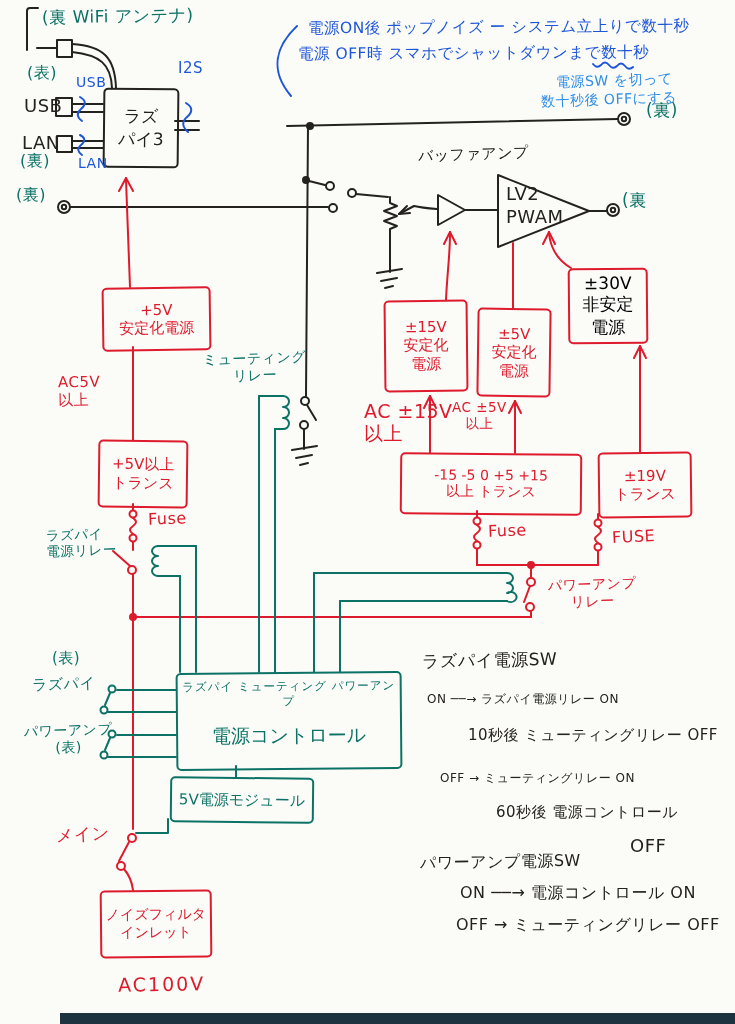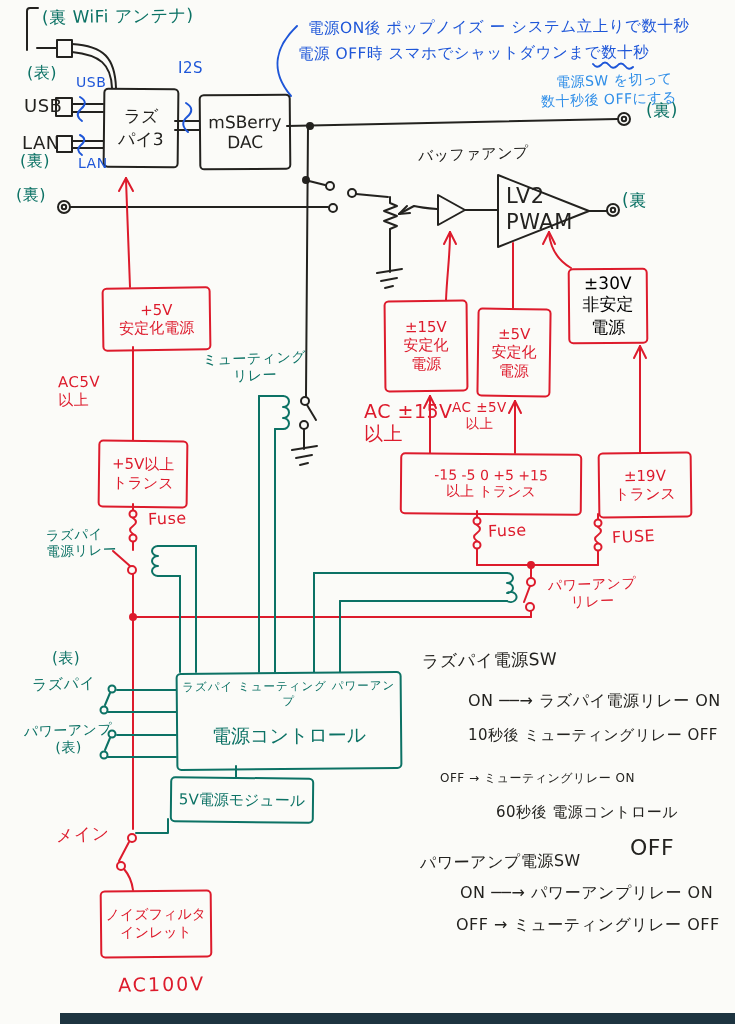--- a/index.html
+++ b/index.html
@@ -172,22 +172,20 @@
       <path d="M80,97 q9,5 1,12 q-7,6 1,12"></path>
       <path d="M80,135 q8,4 1,10 q-6,5 1,10"></path>
       <path d="M186,103 q10,6 1,14 q-8,7 1,15"></path>
       <path d="M297,26 C276,46 269,70 291,96"></path>
       <path d="M593,64 q4,5 8,1 q4,-5 8,0 q4,5 8,1 q4,-5 8,0 q4,5 8,1"></path>
     </g>
   </svg>
 
   <div class="bx ink" style="left:103px;top:88px;width:72px;height:76px;font-size:17px;color:#23221f;transform:rotate(.6deg)">ラズ
 パイ3</div>
-  <div class="bx ink" style="left:199px;top:94px;width:88px;height:72px;font-size:17px;color:#23221f;transform:rotate(-.5deg)">mSBerry
-DAC</div>
   <div class="bx red" style="left:102px;top:287px;width:105px;height:60px;font-size:15px;color:#dd1b2c;transform:rotate(-.8deg)">+5V
 安定化電源</div>
   <div class="bx red" style="left:98px;top:440px;width:86px;height:64px;font-size:15px;color:#dd1b2c;transform:rotate(.7deg)">+5V以上
 トランス</div>
   <div class="bx red" style="left:384px;top:300px;width:80px;height:88px;font-size:15px;color:#dd1b2c;transform:rotate(-.6deg)">±15V
 安定化
 電源</div>
   <div class="bx red" style="left:477px;top:308px;width:70px;height:85px;font-size:15px;color:#dd1b2c;transform:rotate(.8deg)">±5V
 安定化
 電源</div>
@@ -217,21 +215,21 @@
   <div class="lbl blue" style="left:178px;top:60px;font-size:15px">I2S</div>
 
   <div class="lbl blue" style="left:308px;top:18px;font-size:15.5px;transform:rotate(-.4deg)">電源ON後 ポップノイズ ー システム立上りで数十秒</div>
   <div class="lbl blue" style="left:298px;top:44px;font-size:15.5px;transform:rotate(-.3deg)">電源 OFF時 スマホでシャットダウンまで数十秒</div>
   <div class="lbl blue2" style="left:556px;top:72px;font-size:14px;transform:rotate(-2deg)">電源SW を切って</div>
   <div class="lbl blue2" style="left:541px;top:91px;font-size:14px;transform:rotate(-2deg)">数十秒後 OFFにする</div>
   <div class="lbl teal" style="left:646px;top:100px;font-size:17px">(裏)</div>
 
   <div class="lbl teal" style="left:16px;top:186px;font-size:16px">(裏)</div>
   <div class="lbl ink" style="left:418px;top:146px;font-size:15px;transform:rotate(-2deg)">バッファアンプ</div>
-  <div class="lbl ink" style="left:506px;top:183px;font-size:21px;line-height:1.25">LV2
+  <div class="lbl ink" style="left:506px;top:183px;font-size:18px;line-height:1.25">LV2
 PWAM</div>
   <div class="lbl teal" style="left:622px;top:190px;font-size:17px">(裏</div>
 
   <div class="lbl red" style="left:58px;top:374px;font-size:15px;transform:rotate(-1deg)">AC5V
 以上</div>
   <div class="lbl teal" style="left:203px;top:350px;font-size:14px;text-align:center;transform:rotate(-2deg)">ミューティング
 リレー</div>
   <div class="lbl red" style="left:364px;top:400px;font-size:19px;text-align:left">AC ±15V
 以上</div>
   <div class="lbl red" style="left:452px;top:400px;font-size:13.5px;text-align:center">AC ±5V
@@ -245,23 +243,23 @@
 リレー</div>
 
   <div class="lbl teal" style="left:52px;top:650px;font-size:15px">(表)</div>
   <div class="lbl teal" style="left:32px;top:676px;font-size:15px;transform:rotate(-2deg)">ラズパイ</div>
   <div class="lbl teal" style="left:24px;top:722px;font-size:14px;text-align:center;transform:rotate(-2deg)">パワーアンプ
 (表)</div>
   <div class="lbl red" style="left:56px;top:824px;font-size:17px;transform:rotate(-3deg)">メイン</div>
   <div class="lbl red" style="left:118px;top:973px;font-size:19px;letter-spacing:2px;transform:rotate(-1deg)">AC100V</div>
 
   <div class="lbl ink" style="left:422px;top:650px;font-size:17px;transform:rotate(-1deg)">ラズパイ電源SW</div>
-  <div class="lbl ink" style="left:468px;top:692px;font-size:16px">ON ──→ ラズパイ電源リレー ON</div>
+  <div class="lbl ink" style="left:427px;top:692px;font-size:12px">ON ──→ ラズパイ電源リレー ON</div>
   <div class="lbl ink" style="left:468px;top:727px;font-size:15px">10秒後 ミューティングリレー OFF</div>
   <div class="lbl ink" style="left:440px;top:771px;font-size:12px">OFF → ミューティングリレー ON</div>
   <div class="lbl ink" style="left:496px;top:804px;font-size:15px">60秒後 電源コントロール</div>
-  <div class="lbl ink" style="left:630px;top:835px;font-size:22px">OFF</div>
+  <div class="lbl ink" style="left:630px;top:835px;font-size:18px">OFF</div>
   <div class="lbl ink" style="left:420px;top:853px;font-size:16px;transform:rotate(-1deg)">パワーアンプ電源SW</div>
-  <div class="lbl ink" style="left:460px;top:884px;font-size:16px">ON ──→ パワーアンプリレー ON</div>
+  <div class="lbl ink" style="left:460px;top:884px;font-size:16px">ON ──→ 電源コントロール ON</div>
   <div class="lbl ink" style="left:456px;top:916px;font-size:16px">OFF → ミューティングリレー OFF</div>
 
   <div class="scanbar"></div>
 </div>
 
 </body></html>

